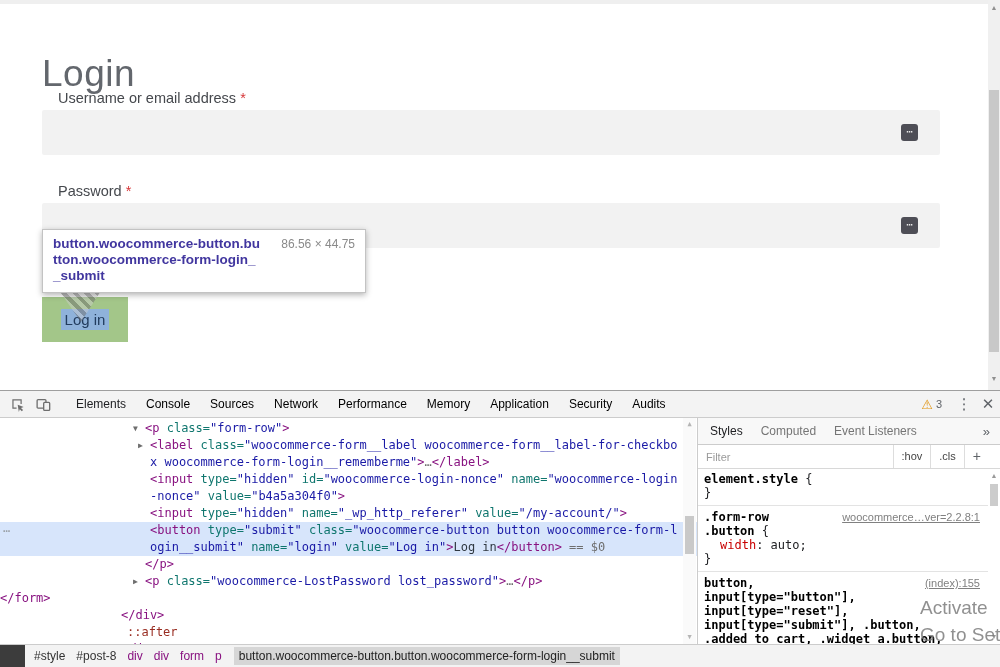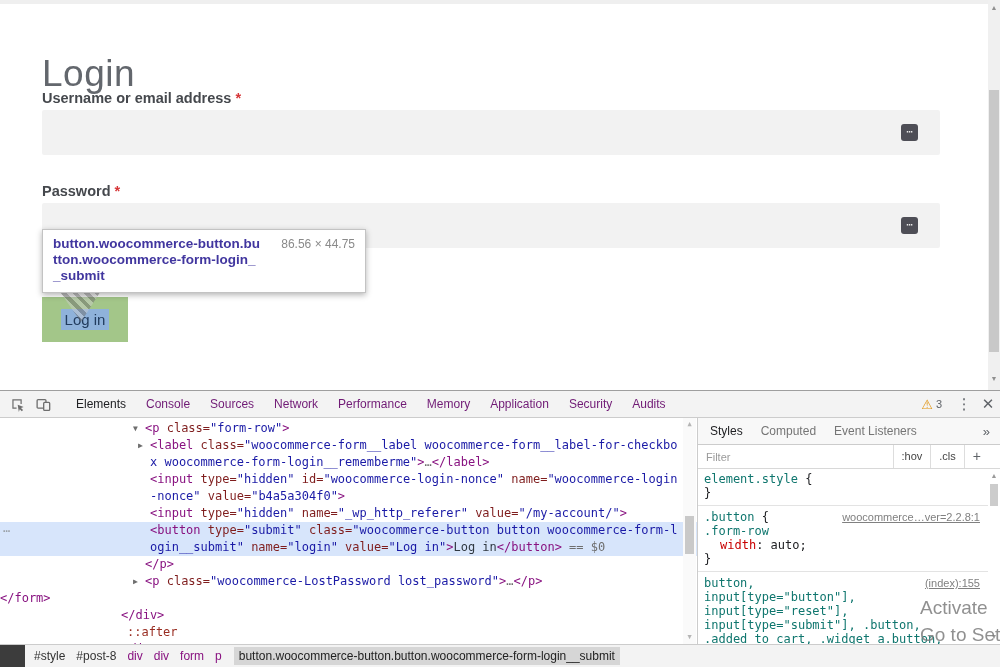--- a/index.html
+++ b/index.html
@@ -3,21 +3,21 @@
 <meta charset="utf-8">
 <style>
   html,body{margin:0;padding:0;}
   body{width:1000px;height:667px;font-family:"Liberation Sans",sans-serif;background:#fff;}
   .screen{position:relative;width:1000px;height:667px;overflow:hidden;background:#fff;}
 
   
   .page{position:absolute;left:0;top:0;width:1000px;height:390px;background:#fff;}
   .topstrip{position:absolute;left:0;top:0;width:100%;height:4px;background:#efefef;}
   .page-title{position:absolute;left:42px;top:28px;font-size:37px;font-weight:400;color:#63676d;letter-spacing:.5px;}
-  .flabel{position:absolute;left:42px;font-size:14.5px;color:#45484d;font-weight:bold;}
+  .flabel{position:absolute;left:58px;font-size:14.5px;color:#45484d;}
   .l1{top:90px;} .l2{top:183px;}
   .req{color:#d63638;}
   .tinput{position:absolute;left:42px;width:898px;height:45px;background:#f2f2f2;border-radius:2px;}
   .i1{top:110px;} .i2{top:203px;}
   .addon{position:absolute;right:22px;top:14px;width:17px;height:17px;background:#4e4e56;border-radius:3px;
          color:#e8e8e8;font-size:11px;line-height:15px;text-align:center;font-family:"DejaVu Sans Mono",monospace;}
   .remember{position:absolute;left:62px;top:276px;z-index:1;font-size:14px;color:#2f3237;}
   .rem-hl{background:rgba(110,165,170,.6);padding:1px 4px;}
   .hatch{position:absolute;left:56px;top:286px;width:48px;height:36px;z-index:5;
          background:repeating-linear-gradient(45deg,rgba(110,110,110,.5) 0 4px,rgba(205,205,205,.45) 4px 8px);
@@ -33,36 +33,36 @@
   .pg-sb-up,.pg-sb-down{position:absolute;left:0;width:12px;height:14px;color:#8f8f8f;font-size:7px;text-align:center;line-height:14px;}
   .pg-sb-up{top:1px;} .pg-sb-down{top:372px;}
   .pg-sb-thumb{position:absolute;left:1px;top:90px;width:10px;height:262px;background:#c8c8c8;}
 
   
   .devtools{position:absolute;left:0;top:390px;width:1000px;height:277px;background:#fff;border-top:1px solid #9e9e9e;box-sizing:border-box;}
   .dt-toolbar{height:26px;background:#f3f3f3;border-bottom:1px solid #ccc;display:flex;align-items:center;}
   .icon-btn{width:26px;height:26px;display:flex;align-items:center;justify-content:center;cursor:pointer;}
   .icon-btn:first-child{margin-left:4px;}
   .dt-tabs{display:flex;align-items:flex-end;height:26px;margin-left:10px;}
-  .dt-tab{padding:0 10px;font-size:12px;color:#701a75;height:26px;line-height:26px;cursor:pointer;white-space:nowrap;}
+  .dt-tab{padding:0 10px;font-size:12px;color:#000000;height:26px;line-height:26px;cursor:pointer;white-space:nowrap;}
   .dt-tab.sel{color:#202124;}
   .tb-spacer{flex:1;}
   .warn{display:flex;align-items:center;margin-right:10px;cursor:pointer;}
   .warn-tri{color:#e0930f;font-size:13px;}
   .warn-count{color:#5f6368;font-size:11px;margin-left:3px;}
   .icon-txt{color:#5f6368;font-size:15px;width:24px;text-align:center;cursor:pointer;}
   .dt-main{position:absolute;left:0;top:27px;right:0;bottom:22px;display:flex;overflow:hidden;}
 
   
   .dt-tree{width:697px;position:relative;overflow:hidden;font-family:"DejaVu Sans Mono","Liberation Mono",monospace;font-size:12px;}
   .tree-lines{padding-top:2px;}
   .code-line{line-height:17px;white-space:pre-wrap;word-break:break-all;padding-right:18px;}
   .code-line.selected{background:#d7e5fb;}
   .tw{display:inline-block;width:12px;margin-left:-12px;font-size:8px;color:#6e6e6e;vertical-align:1px;}
-  .tk-t{color:#881280;} .tk-a{color:#7f1d1d;} .tk-v{color:#1a1aa6;}
+  .tk-t{color:#881280;} .tk-a{color:#0f766e;} .tk-v{color:#1a1aa6;}
   .tk-x{color:#303942;} .tk-g{color:#6e6e6e;} .tk-r{color:#992d22;}
   .tree-ellipsis{position:absolute;left:3px;top:106px;color:#9aa0a6;font-size:12px;letter-spacing:-1px;}
   .tree-sb{position:absolute;right:1px;top:0;width:13px;height:100%;background:#fafafa;}
   .tsb-up,.tsb-down{position:absolute;left:0;width:13px;text-align:center;color:#b5b5b5;font-size:7px;height:12px;line-height:12px;}
   .tsb-up{top:0;} .tsb-down{bottom:2px;}
   .tsb-thumb{position:absolute;left:2px;top:98px;width:9px;height:38px;background:#c9c9c9;}
 
   
   .dt-styles{flex:1;border-left:1px solid #ccc;position:relative;overflow:hidden;background:#fff;}
   .st-tabs{height:26px;border-bottom:1px solid #ccc;background:#f8f8f8;display:flex;align-items:center;padding-left:12px;}
@@ -72,21 +72,21 @@
   .filter-row{height:23px;border-bottom:1px solid #d8d8d8;display:flex;align-items:center;background:#fff;}
   .filter-input{border:none;outline:none;background:transparent;flex:1;font-size:11px;padding:0 8px;color:#333;min-width:0;font-family:"Liberation Sans",sans-serif;}
   .filter-input::placeholder{color:#9a9a9a;}
   .fbtn{border-left:1px solid #ddd;height:23px;line-height:23px;padding:0 8px;font-size:11px;color:#444;cursor:pointer;white-space:nowrap;}
   .fbtn.plus{font-size:14px;color:#5f6368;padding:0 9px 0 8px;margin-right:10px;}
   .rules{position:absolute;left:0;right:12px;top:50px;bottom:0;overflow:hidden;
          font-family:"DejaVu Sans Mono","Liberation Mono",monospace;font-size:12px;line-height:14px;}
   .rule{position:relative;padding:4px 8px 5px 0;border-bottom:1px solid #e3e3e3;}
   .rule-line{padding-left:6px;white-space:pre-wrap;}
   .rule-link{float:right;color:#808080;font-size:11px;text-decoration:underline;font-family:"Liberation Sans",sans-serif;margin-left:24px;cursor:pointer;}
-  .rl-sel{color:#0f766e;} .rl-pl{color:#202124;} .rl-prop{color:#c80000;} .rl-val{color:#202124;}
+  .rl-sel{color:#000000;font-weight:bold;} .rl-pl{color:#202124;} .rl-prop{color:#c80000;} .rl-val{color:#202124;}
   .st-sb{position:absolute;right:0;top:50px;bottom:0;width:12px;}
   .ssb-up,.ssb-down{position:absolute;left:0;width:12px;text-align:center;color:#9a9a9a;font-size:7px;height:12px;line-height:12px;}
   .ssb-up{top:2px;} .ssb-down{bottom:2px;}
   .ssb-thumb{position:absolute;left:2px;top:16px;width:8px;height:22px;background:#ccc;}
 
   
   .dt-status{position:absolute;left:0;right:0;bottom:0;height:22px;background:#f3f3f3;border-top:1px solid #ccc;
              display:flex;align-items:center;overflow:hidden;}
   .os-corner{width:25px;height:22px;background:#3c3c3c;flex:none;}
   .crumbs{display:flex;align-items:center;margin-left:4px;font-size:12px;white-space:nowrap;}
@@ -217,22 +217,22 @@
           <span class="fbtn">.cls</span>
           <span class="fbtn plus">+</span>
         </div>
         <div class="rules" id="rulesBox">
             <div class="rule">
               <div class="rule-line"><span class="rl-sel">element.style</span><span class="rl-pl"> {</span></div>
               <div class="rule-line"><span class="rl-pl">}</span></div>
             </div>
             <div class="rule">
               <span class="rule-link">woocommerce…ver=2.2.8:1</span>
+              <div class="rule-line"><span class="rl-sel">.form-row</span></div>
               <div class="rule-line"><span class="rl-sel">.button</span><span class="rl-pl"> {</span></div>
-              <div class="rule-line"><span class="rl-sel">.form-row</span></div>
               <div class="rule-line" style="padding-left: 22px;"><span class="rl-prop">width</span><span class="rl-pl">: </span><span class="rl-val">auto</span><span class="rl-pl">;</span></div>
               <div class="rule-line"><span class="rl-pl">}</span></div>
             </div>
             <div class="rule">
               <span class="rule-link">(index):155</span>
               <div class="rule-line"><span class="rl-sel">button,</span></div>
               <div class="rule-line"><span class="rl-sel">input[type="button"],</span></div>
               <div class="rule-line"><span class="rl-sel">input[type="reset"],</span></div>
               <div class="rule-line"><span class="rl-sel">input[type="submit"], .button,</span></div>
               <div class="rule-line"><span class="rl-sel">.added_to_cart, .widget a.button,</span></div>

